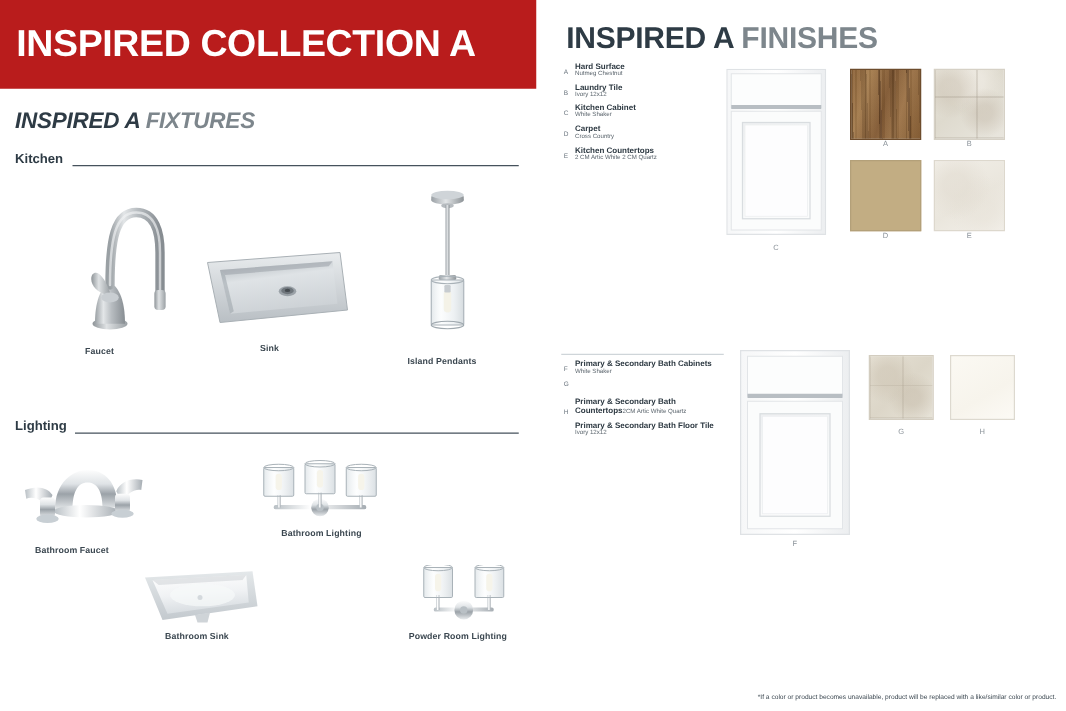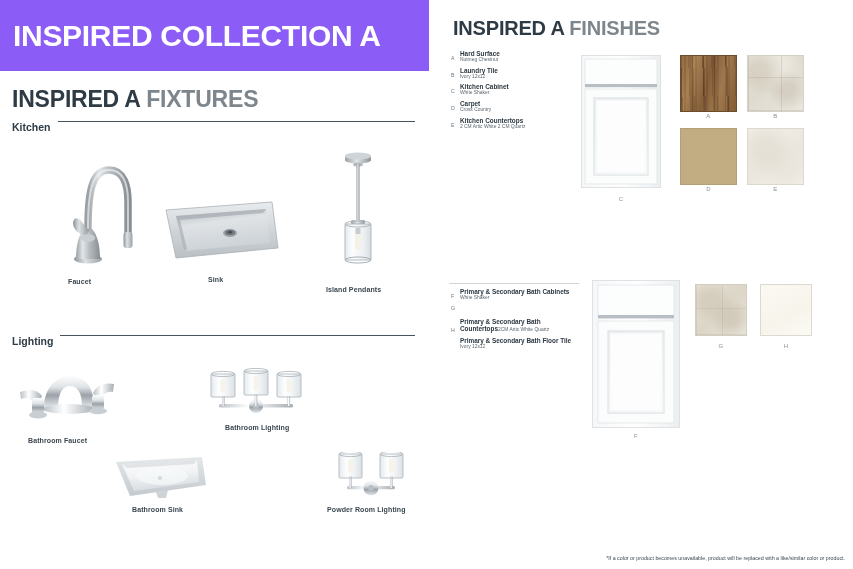--- a/index.html
+++ b/index.html
@@ -11,62 +11,63 @@
     color: #2e3b45;
     overflow: hidden;
   }
   .page { position: relative; width: 853px; height: 569px; }
 
   
   .left-col { position: absolute; left: 0; top: 0; width: 440px; height: 569px; }
 
   .banner {
     position: absolute; left: 0; top: 0; width: 429px; height: 71px;
-    background: #8b5cf6;
+    background: #b91c1c;
     display: flex; align-items: center;
   }
   .banner-title {
     color: #ffffff;
     font-size: 30px;
     font-weight: bold;
     letter-spacing: -0.3px;
     padding-left: 13px;
     white-space: nowrap;
   }
 
   .section-title {
     position: absolute; left: 12px;
-    font-size: 23px; font-weight: bold; letter-spacing: -0.2px;
+    font-size: 18px; font-weight: bold; letter-spacing: -0.2px;
     white-space: nowrap;
+    font-style: italic;
   }
   .section-title .strong { color: #2e3b45; }
   .section-title .light { color: #7d868c; font-weight: bold; }
 
   .subhead-row {
-    position: absolute; left: 12px; display: flex; align-items: flex-start; width: 403px;
+    position: absolute; left: 12px; display: flex; align-items: flex-end; width: 403px;
   }
   .subhead-label {
     font-size: 10.5px; font-weight: bold; color: #2e3b45;
     white-space: nowrap; padding-right: 7px;
   }
   .subhead-rule { flex: 1; height: 1px; background: #46525c; }
 
   .fixture-caption {
     position: absolute;
     font-size: 7px; font-weight: bold; color: #3b4750;
     white-space: nowrap; letter-spacing: 0.1px;
   }
 
   .fixture-img { position: absolute; }
 
   
   .right-col { position: absolute; left: 440px; top: 0; width: 413px; height: 569px; }
   .right-title {
     position: absolute; left: 13px; top: 17px;
-    font-size: 20px; font-weight: bold; letter-spacing: -0.2px; white-space: nowrap;
+    font-size: 24px; font-weight: bold; letter-spacing: -0.2px; white-space: nowrap;
   }
   .right-title .strong { color: #2e3b45; }
   .right-title .light { color: #7d868c; }
 
   .legend { position: absolute; }
   .legend-item { position: relative; display: flex; align-items: flex-start; margin-bottom: 4px; }
   .legend-key {
     width: 9px; flex: 0 0 9px;
     font-size: 5.2px; color: #6d7780; font-weight: normal;
     text-align: left; padding-top: 5px;

